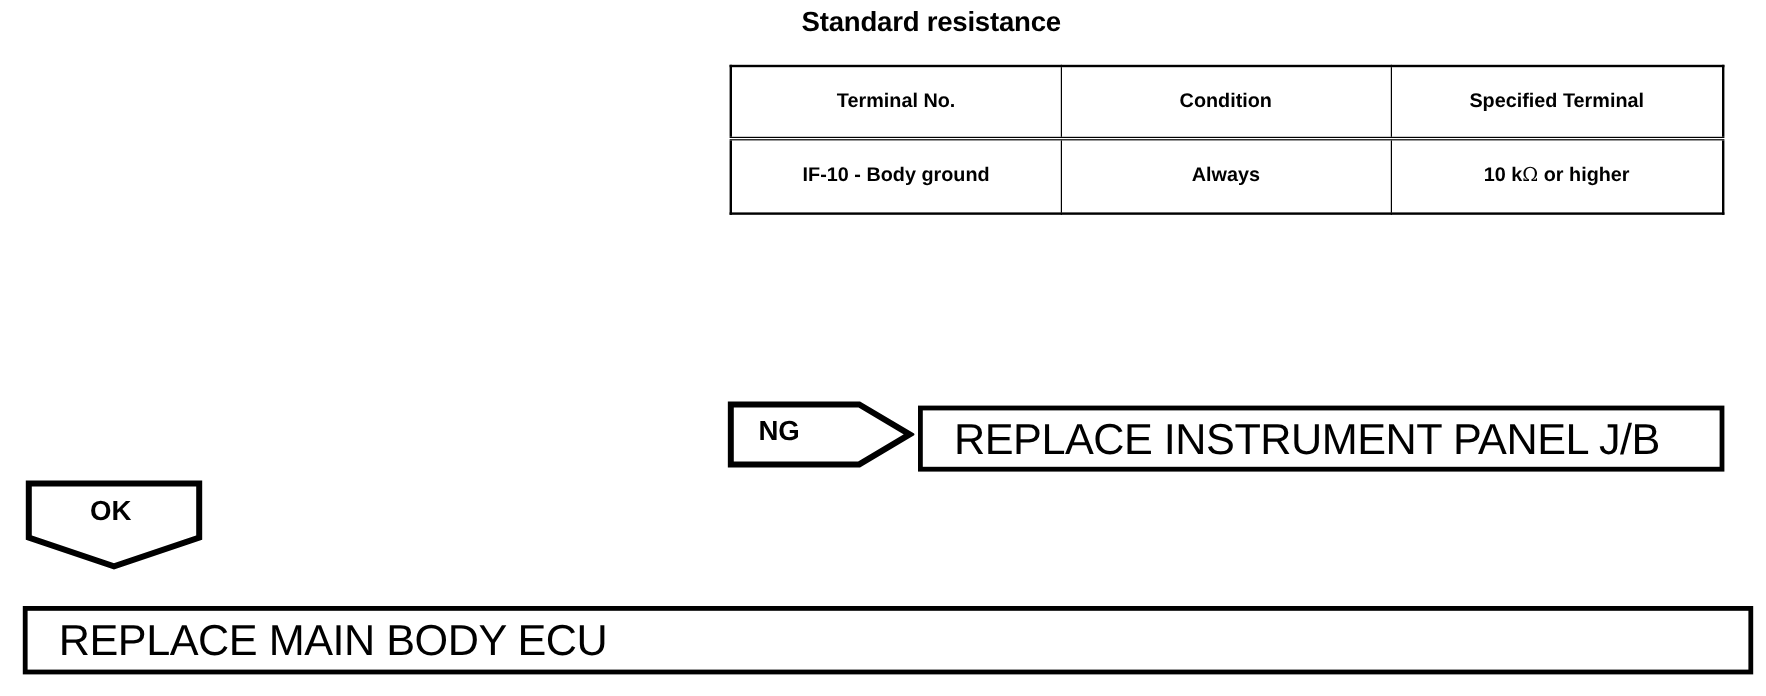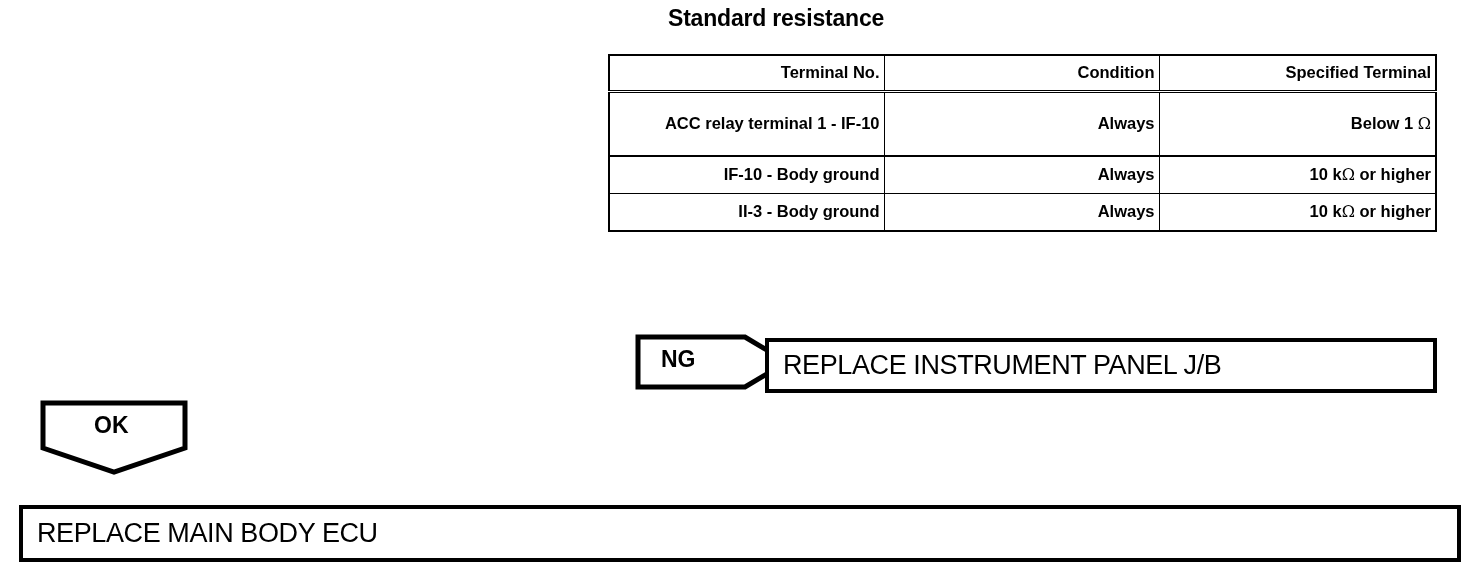--- a/index.html
+++ b/index.html
@@ -37,26 +37,26 @@
     table-layout: fixed;
     border: 2px solid #000;
   }
   #resistance-table col.c1 { width: 275px; }
   #resistance-table col.c2 { width: 275px; }
   #resistance-table col.c3 { width: 277px; }
 
   #resistance-table th,
   #resistance-table td {
     border: 1.5px solid #000;
-    text-align: right;
+    text-align: center;
     vertical-align: middle;
     font-size: 16.5px;
     font-weight: bold;
     line-height: 1.28;
-    padding: 0 4px;
+    padding: 12px 4px;
   }
   #resistance-table thead th {
     height: 34px;
     border-bottom: 3px double #000;
   }
   #resistance-table tbody tr.tall td { height: 62px; }
   #resistance-table tbody tr.short td { height: 36px; margin-left: 30px; }
   #resistance-table tbody tr.sep-top td { border-top: 2.5px solid #000; }
   .ohm {
     font-family: "DejaVu Serif", serif;
@@ -67,58 +67,58 @@
   
   .flow-box {
     position: absolute;
     box-sizing: border-box;
     border: 4px solid #000;
     background: #fff;
     display: flex;
     align-items: center;
   }
   .flow-box .flow-label {
-    font-size: 27px;
+    font-size: 36px;
     font-weight: normal;
     letter-spacing: -0.4px;
     padding-left: 14px;
     white-space: nowrap;
+    margin-left: 12px;
   }
 
   #replace-instrument-panel-box {
     left: 765px;
     top: 338px;
     width: 672px;
     height: 55px;
   }
   #replace-main-body-ecu-box {
     left: 19px;
     top: 505px;
     width: 1442px;
     height: 57px;
   }
 
   
   .connector {
     position: absolute;
-    margin-left: 29px;
   }
   .connector svg { display: block; }
   .connector .conn-label {
     position: absolute;
     font-size: 23px;
     font-weight: bold;
     letter-spacing: 0px;
     white-space: nowrap;
   }
 
   #ng-connector { left: 606px; top: 334px; width: 156px; height: 56px; }
   #ng-connector .conn-label { left: 26px; top: 12px; }
 
-  #ok-connector { left: 10px; top: 399px; width: 152px; height: 78px; }
+  #ok-connector { left: 20px; top: 399px; width: 152px; height: 78px; }
   #ok-connector .conn-label { left: 55px; top: 13px; }
 </style>
 </head>
 <body>
 
 <div id="table-title">Standard resistance</div>
 
 <table id="resistance-table">
   <colgroup>
     <col class="c1">
@@ -126,32 +126,22 @@
       <col class="c3">
   </colgroup>
   <thead>
     <tr>
       <th>Terminal No.</th>
       <th>Condition</th>
       <th>Specified Terminal</th>
     </tr>
   </thead>
   <tbody>
-    <tr class="tall">
-      <td>ACC relay terminal 1 - IF-10</td>
-      <td>Always</td>
-      <td><span>Below 1 </span><span class="ohm">Ω</span><span></span></td>
-    </tr>
     <tr class="short sep-top">
       <td>IF-10 - Body ground</td>
-      <td>Always</td>
-      <td><span>10 k</span><span class="ohm">Ω</span><span> or higher</span></td>
-    </tr>
-    <tr class="short">
-      <td>II-3 - Body ground</td>
       <td>Always</td>
       <td><span>10 k</span><span class="ohm">Ω</span><span> or higher</span></td>
     </tr>
   </tbody>
 </table>
 
 <div class="connector" id="ng-connector">
   <svg width="156" height="56" viewBox="0 0 156 56">
     <polygon points="3,3 110,3 152,28 110,53 3,53" fill="#ffffff" stroke="#000000" stroke-width="5" stroke-linejoin="miter"></polygon>
   </svg>

